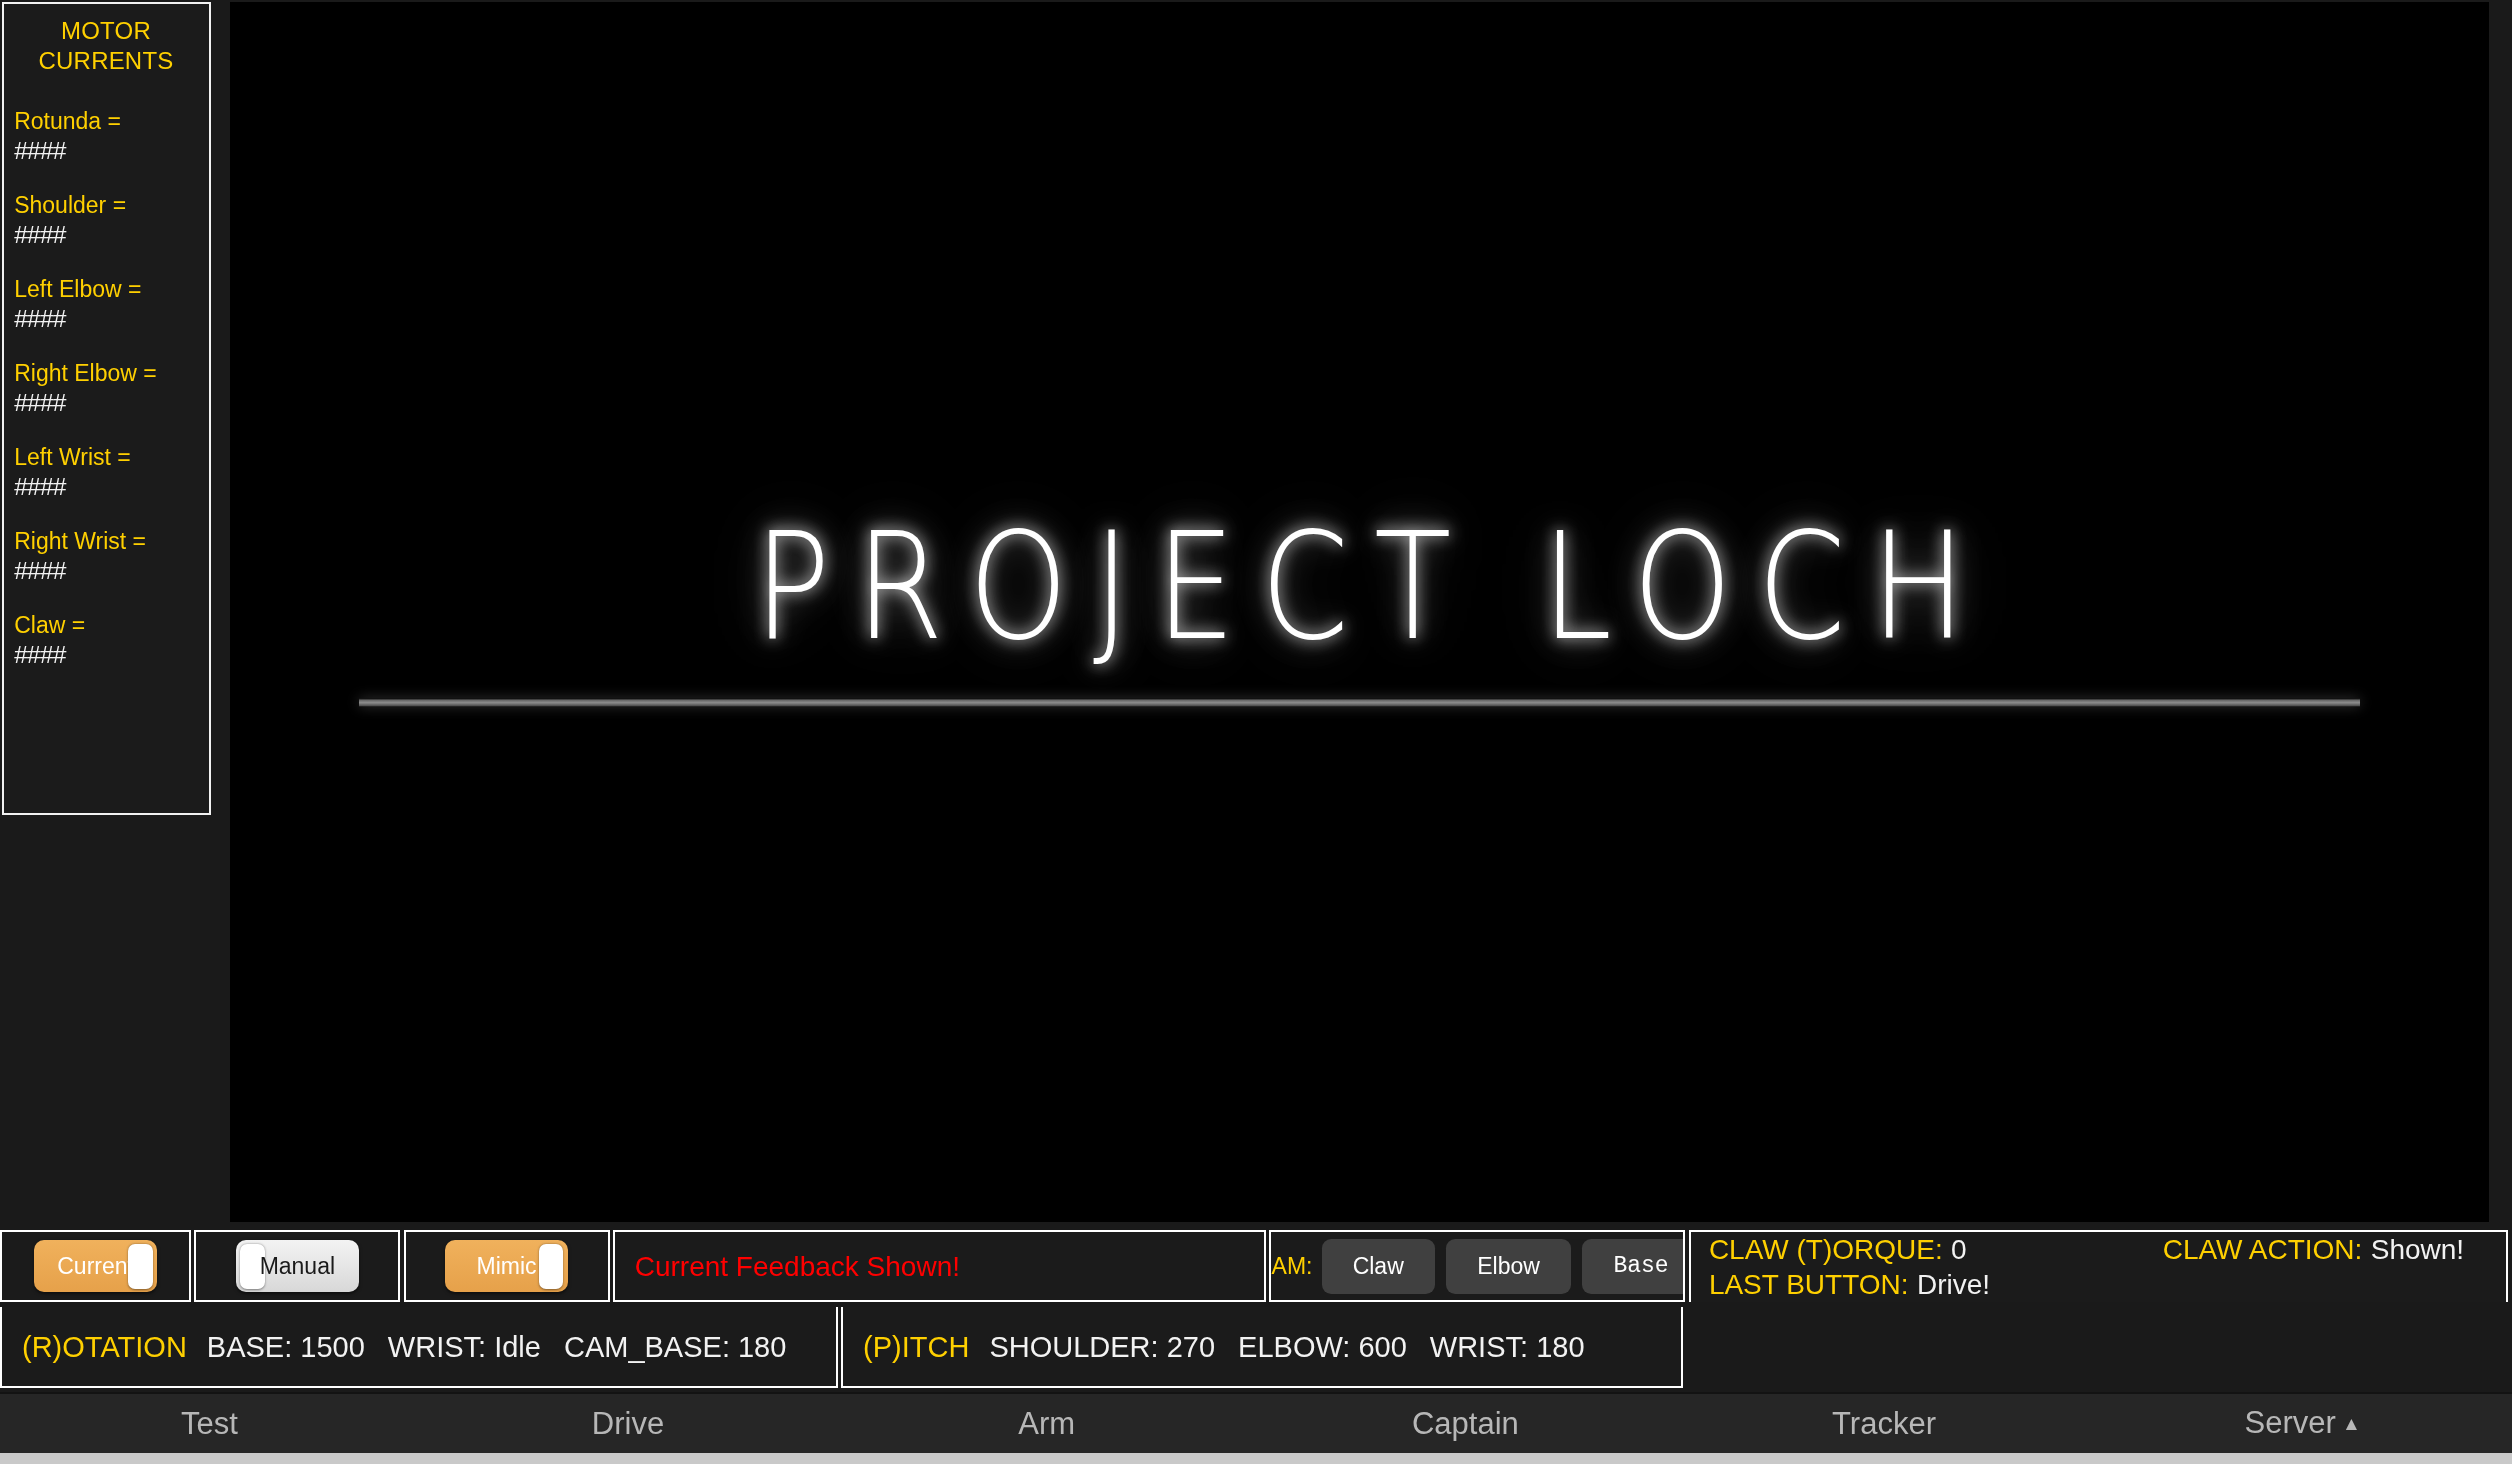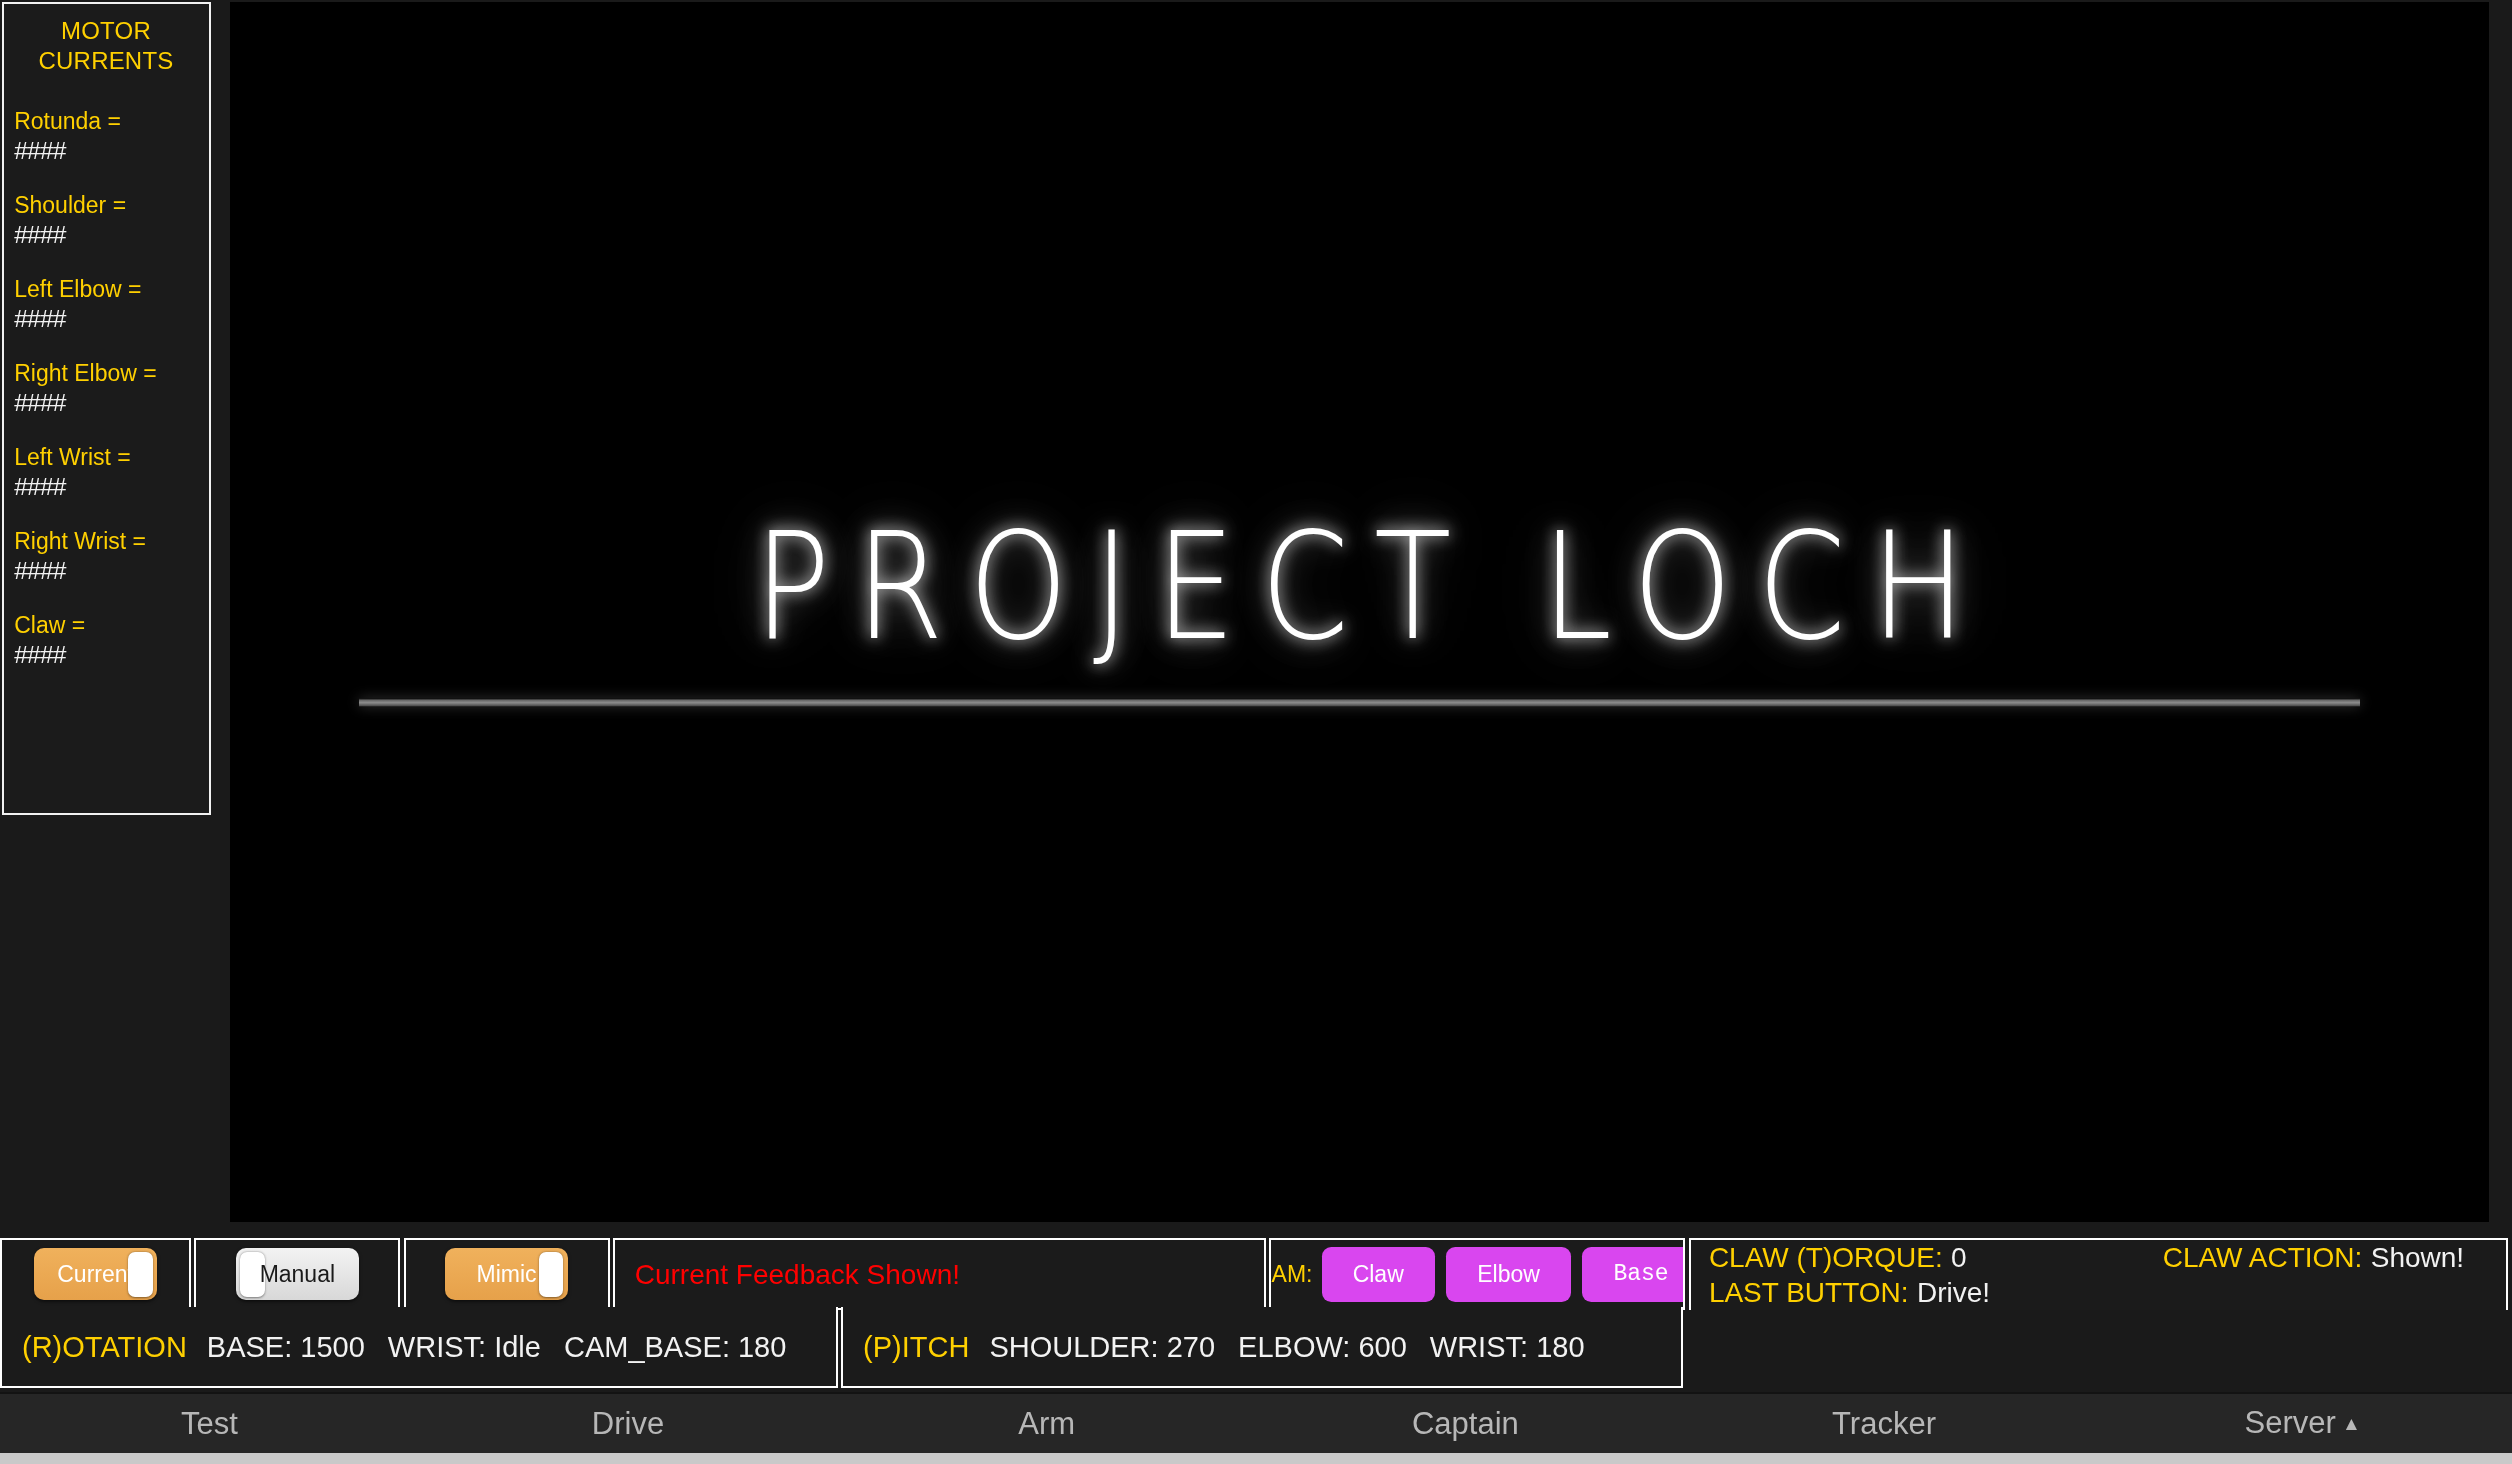--- a/index.html
+++ b/index.html
@@ -106,21 +106,21 @@
     width: 2512px;
     height: 163px;
     background: #1a1a1a;
   }
   .srow {
     position: absolute;
     left: 0;
     width: 2512px;
     display: flex;
   }
-  .srow-top { top: 12px; height: 72px; }
+  .srow-top { top: 4px; height: 72px; }
   .srow-bot { top: 81px; height: 81px; }
 
   .cell {
     background: #1b1b1b;
     border: 2.3px solid #ffffff;
     margin-right: 3.1px;
     display: flex;
     align-items: center;
     height: 100%;
     overflow: hidden;
@@ -175,21 +175,21 @@
   }
 
   .cam-label {
     color: #ffd000;
     font-size: 23px;
     line-height: 29px;
     margin-right: 9.2px;
     white-space: nowrap;
   }
   .cam-btn {
-    background: #d946ef;
+    background: #404040;
     color: #ffffff;
     font-size: 23px;
     line-height: 23px;
     border: none;
     border-radius: 9.2px;
     padding: 16px 31px;
     margin-right: 11.5px;
     font-family: "Liberation Sans", sans-serif;
   }
   .cam-btn:last-child { margin-right: 0; font-family: Liberation Mono, monospace; }

